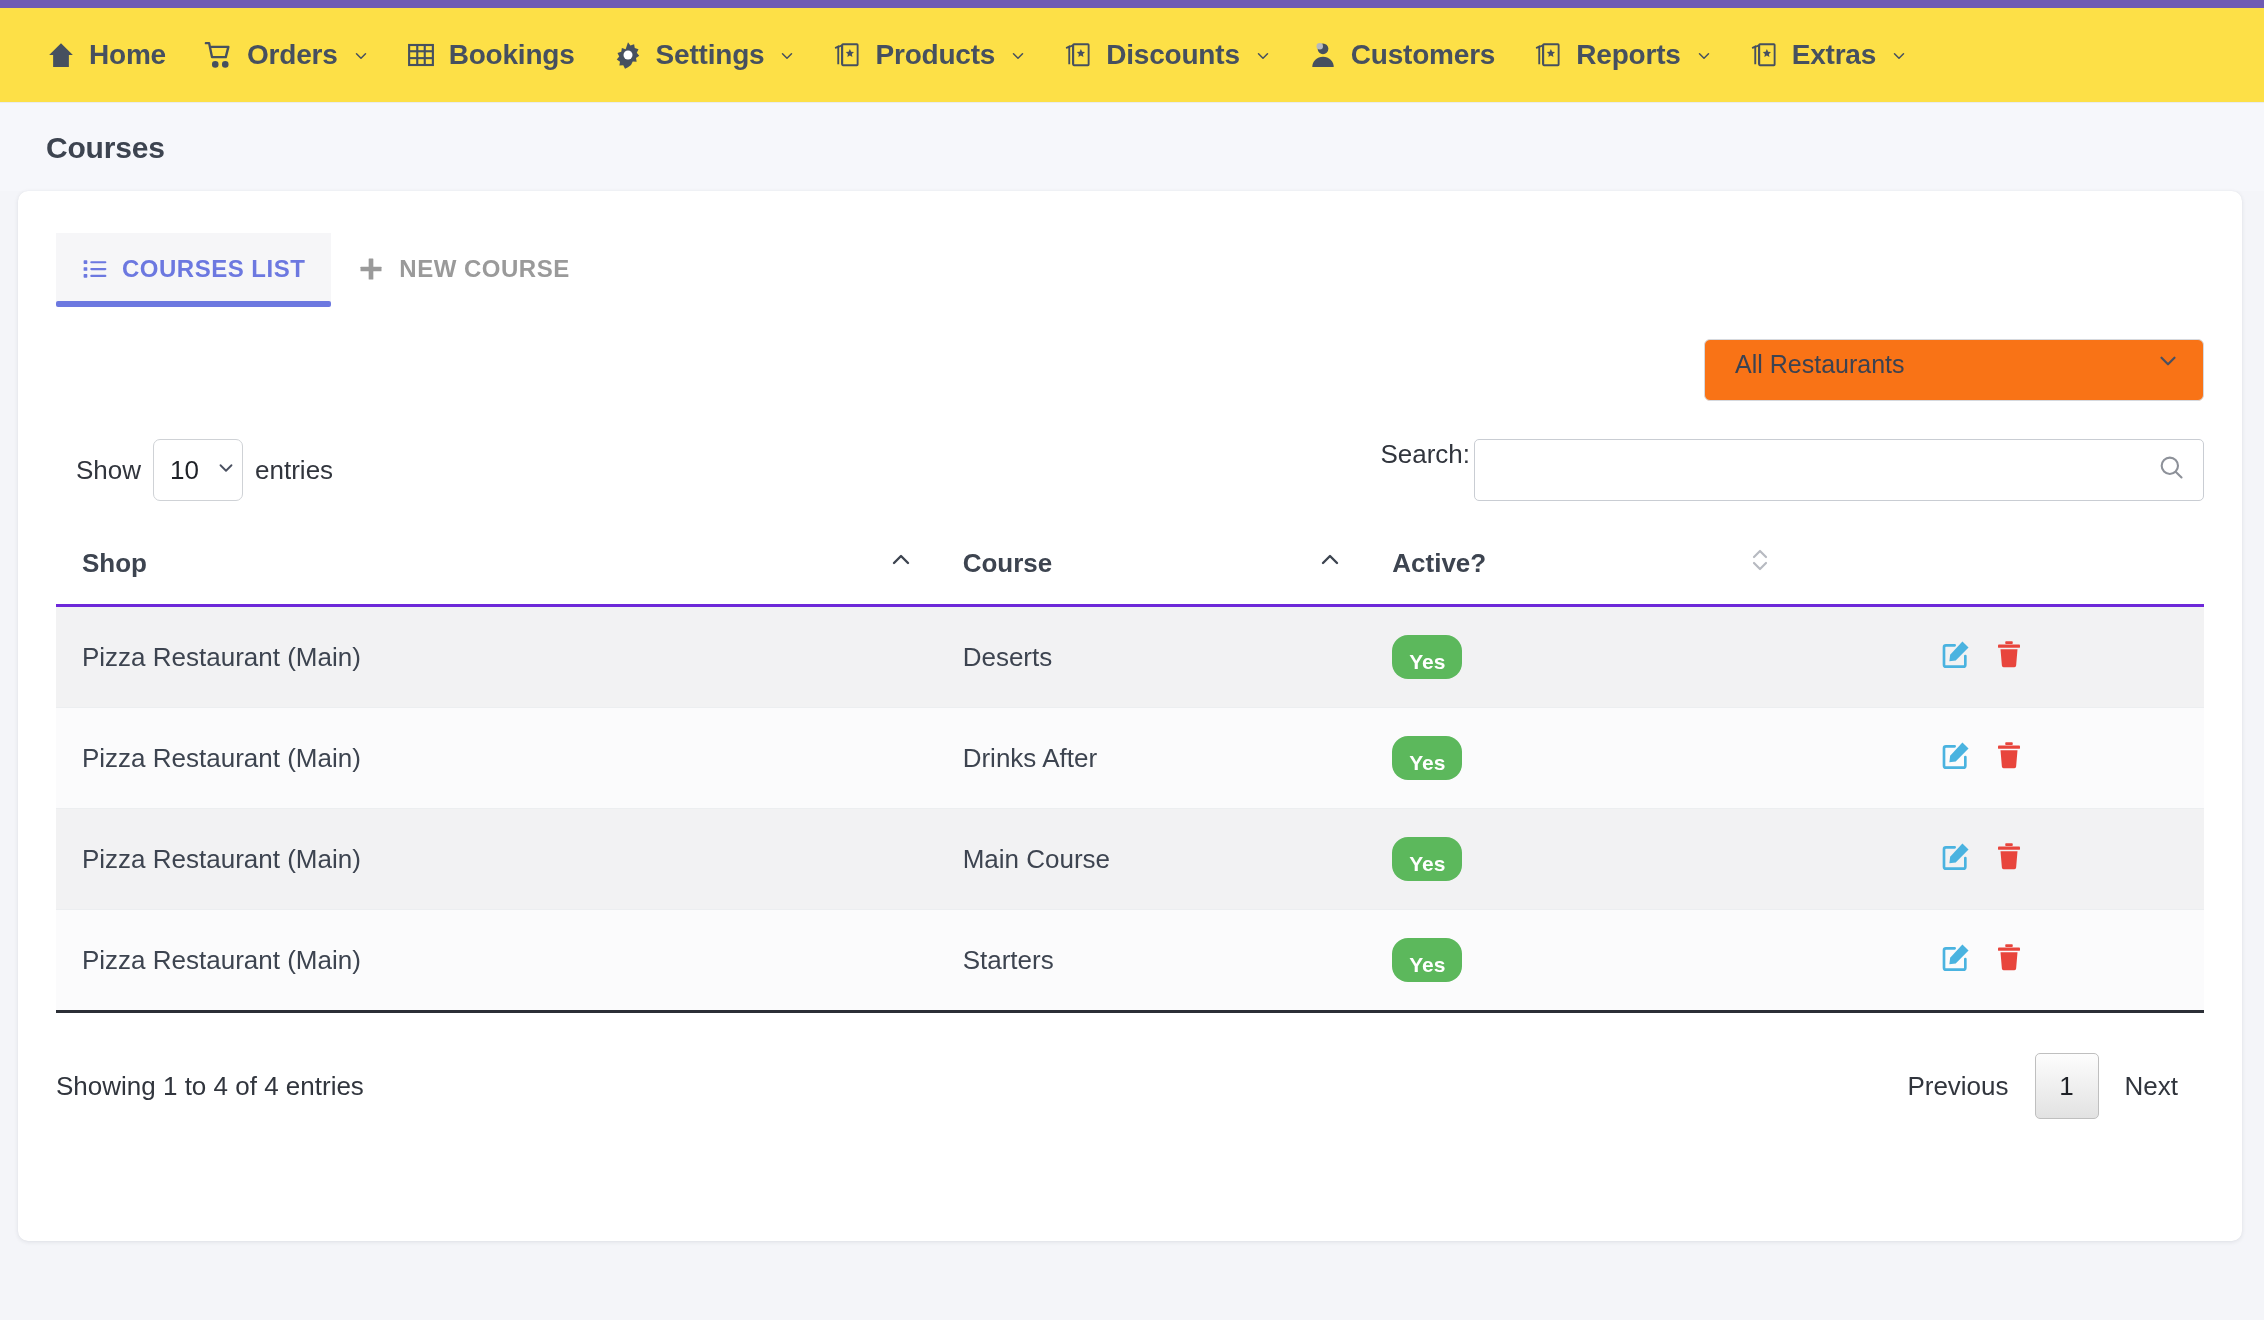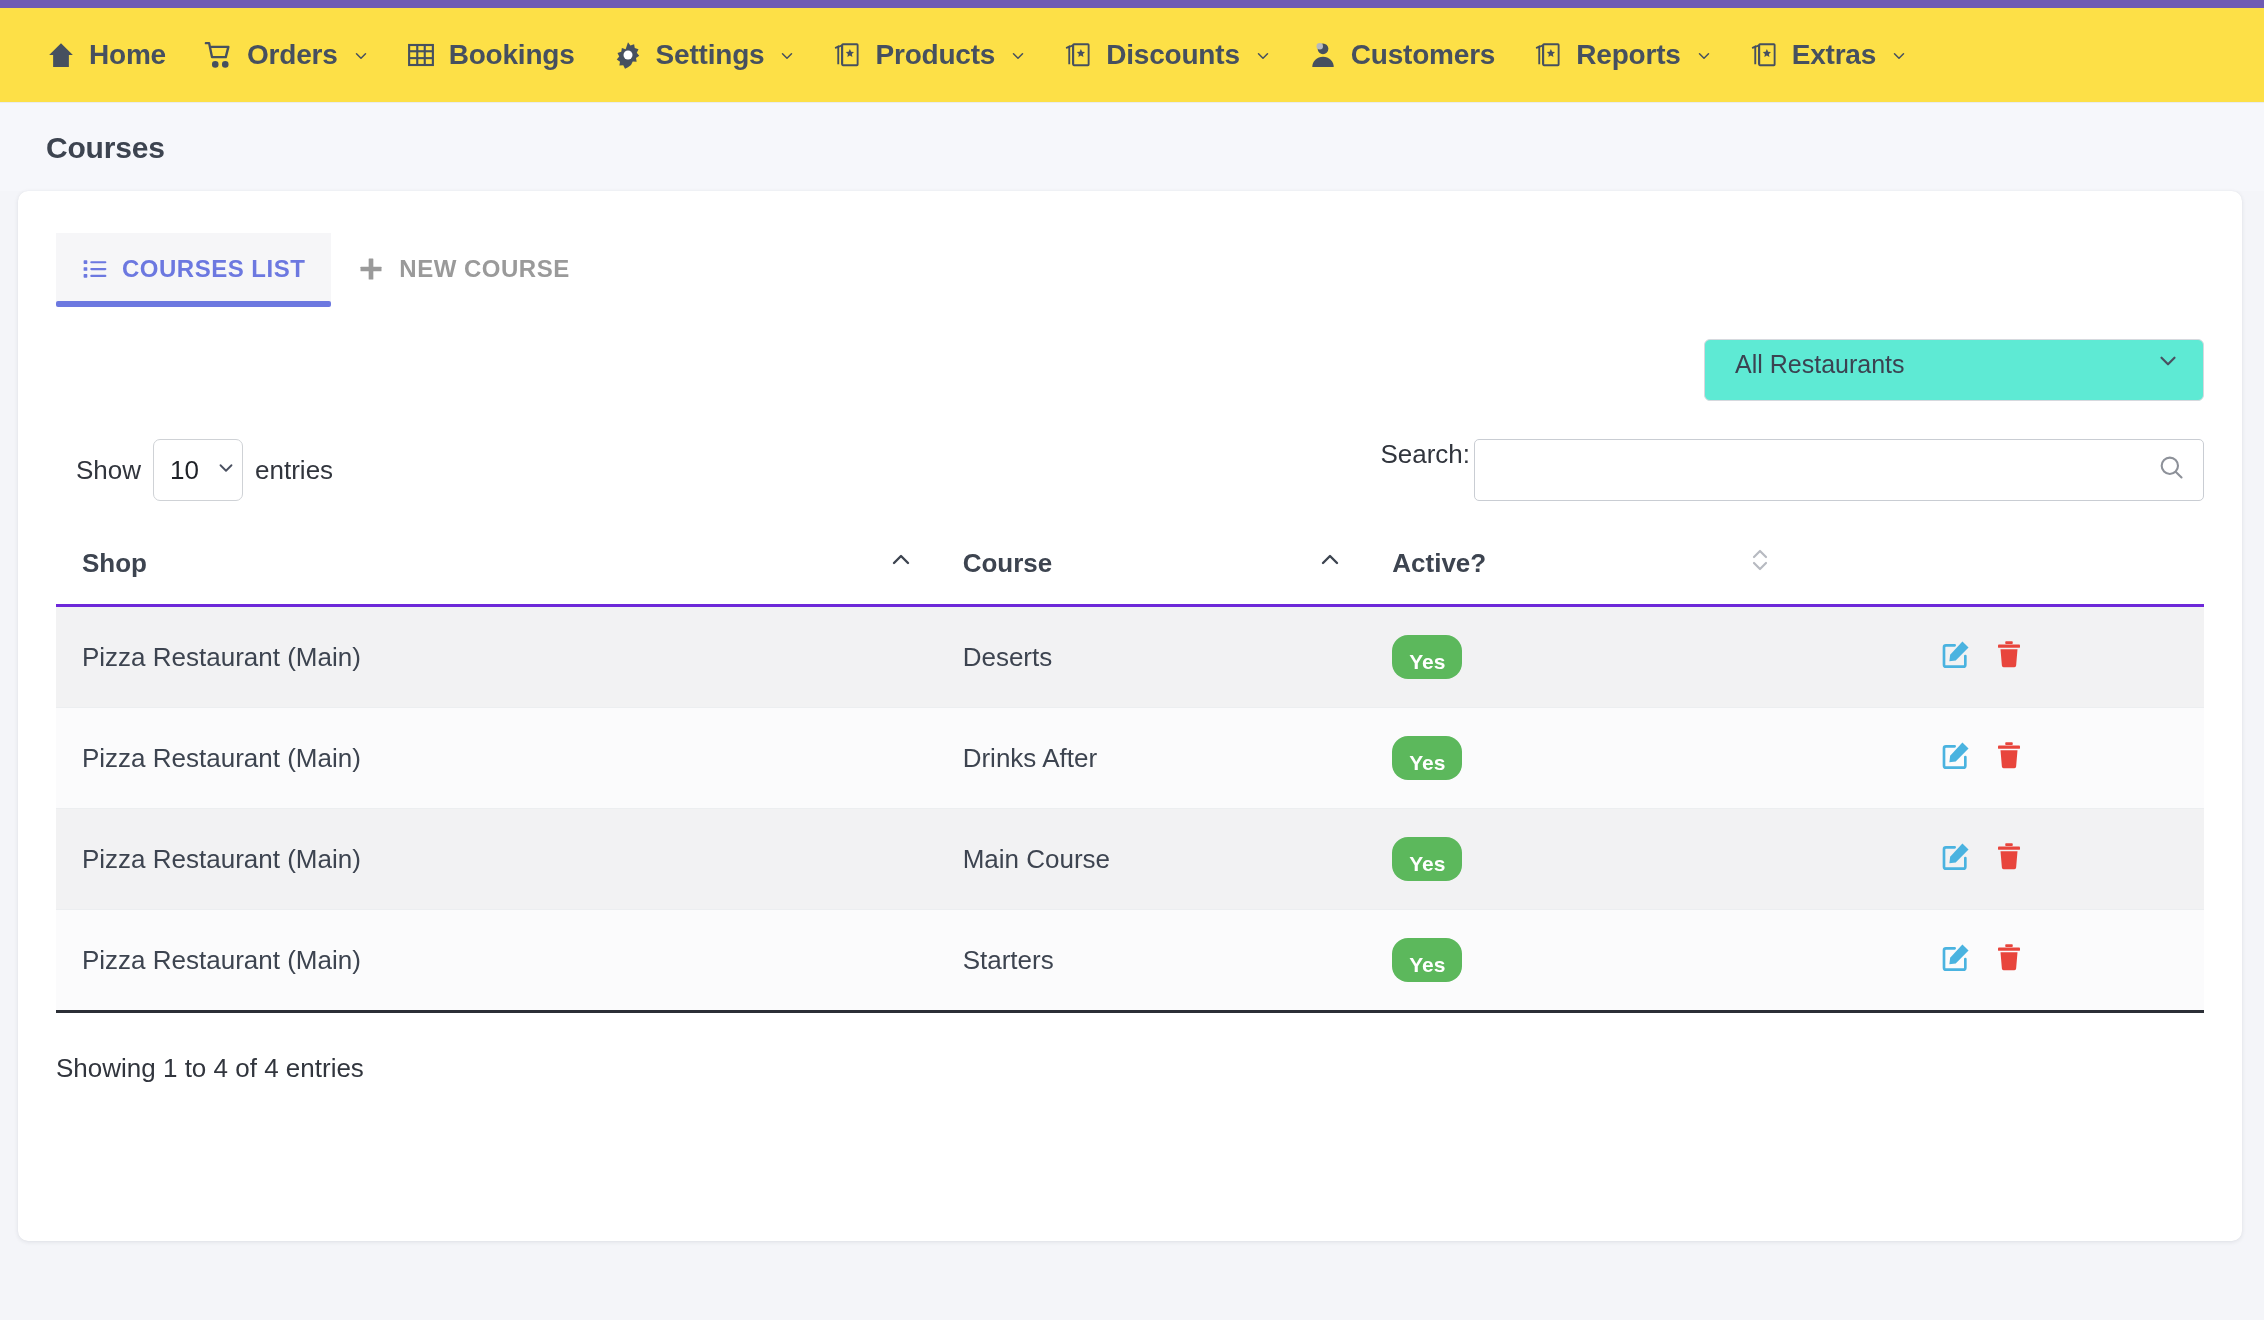--- a/index.html
+++ b/index.html
@@ -112,21 +112,21 @@
   .filter-row {
     display: flex;
     justify-content: flex-end;
     padding: 36px 38px 0 38px;
   }
   .restaurant-select {
     width: 500px;
     height: 62px;
     border: 1px solid #d6d9de;
     border-radius: 6px;
-    background: #5eead4;
+    background: #f97316;
     display: flex;
     align-items: center;
     justify-content: space-between;
     padding: 0 22px 12px 30px;
     font-size: 25px;
     color: #3b4251;
     cursor: pointer;
   }
 
   
@@ -595,15 +595,20 @@
                   </svg>
                 </span>
               </span></td>
           </tr>
         </tbody>
     </table>
   </div>
 
   <div class="table-footer">
     <div class="table-info">Showing 1 to 4 of 4 entries</div>
+    <div class="paginate">
+      <span class="page-link">Previous</span>
+      <span class="page-number">1</span>
+      <span class="page-link">Next</span>
+    </div>
   </div>
 
 </div>
 
 </body></html>

